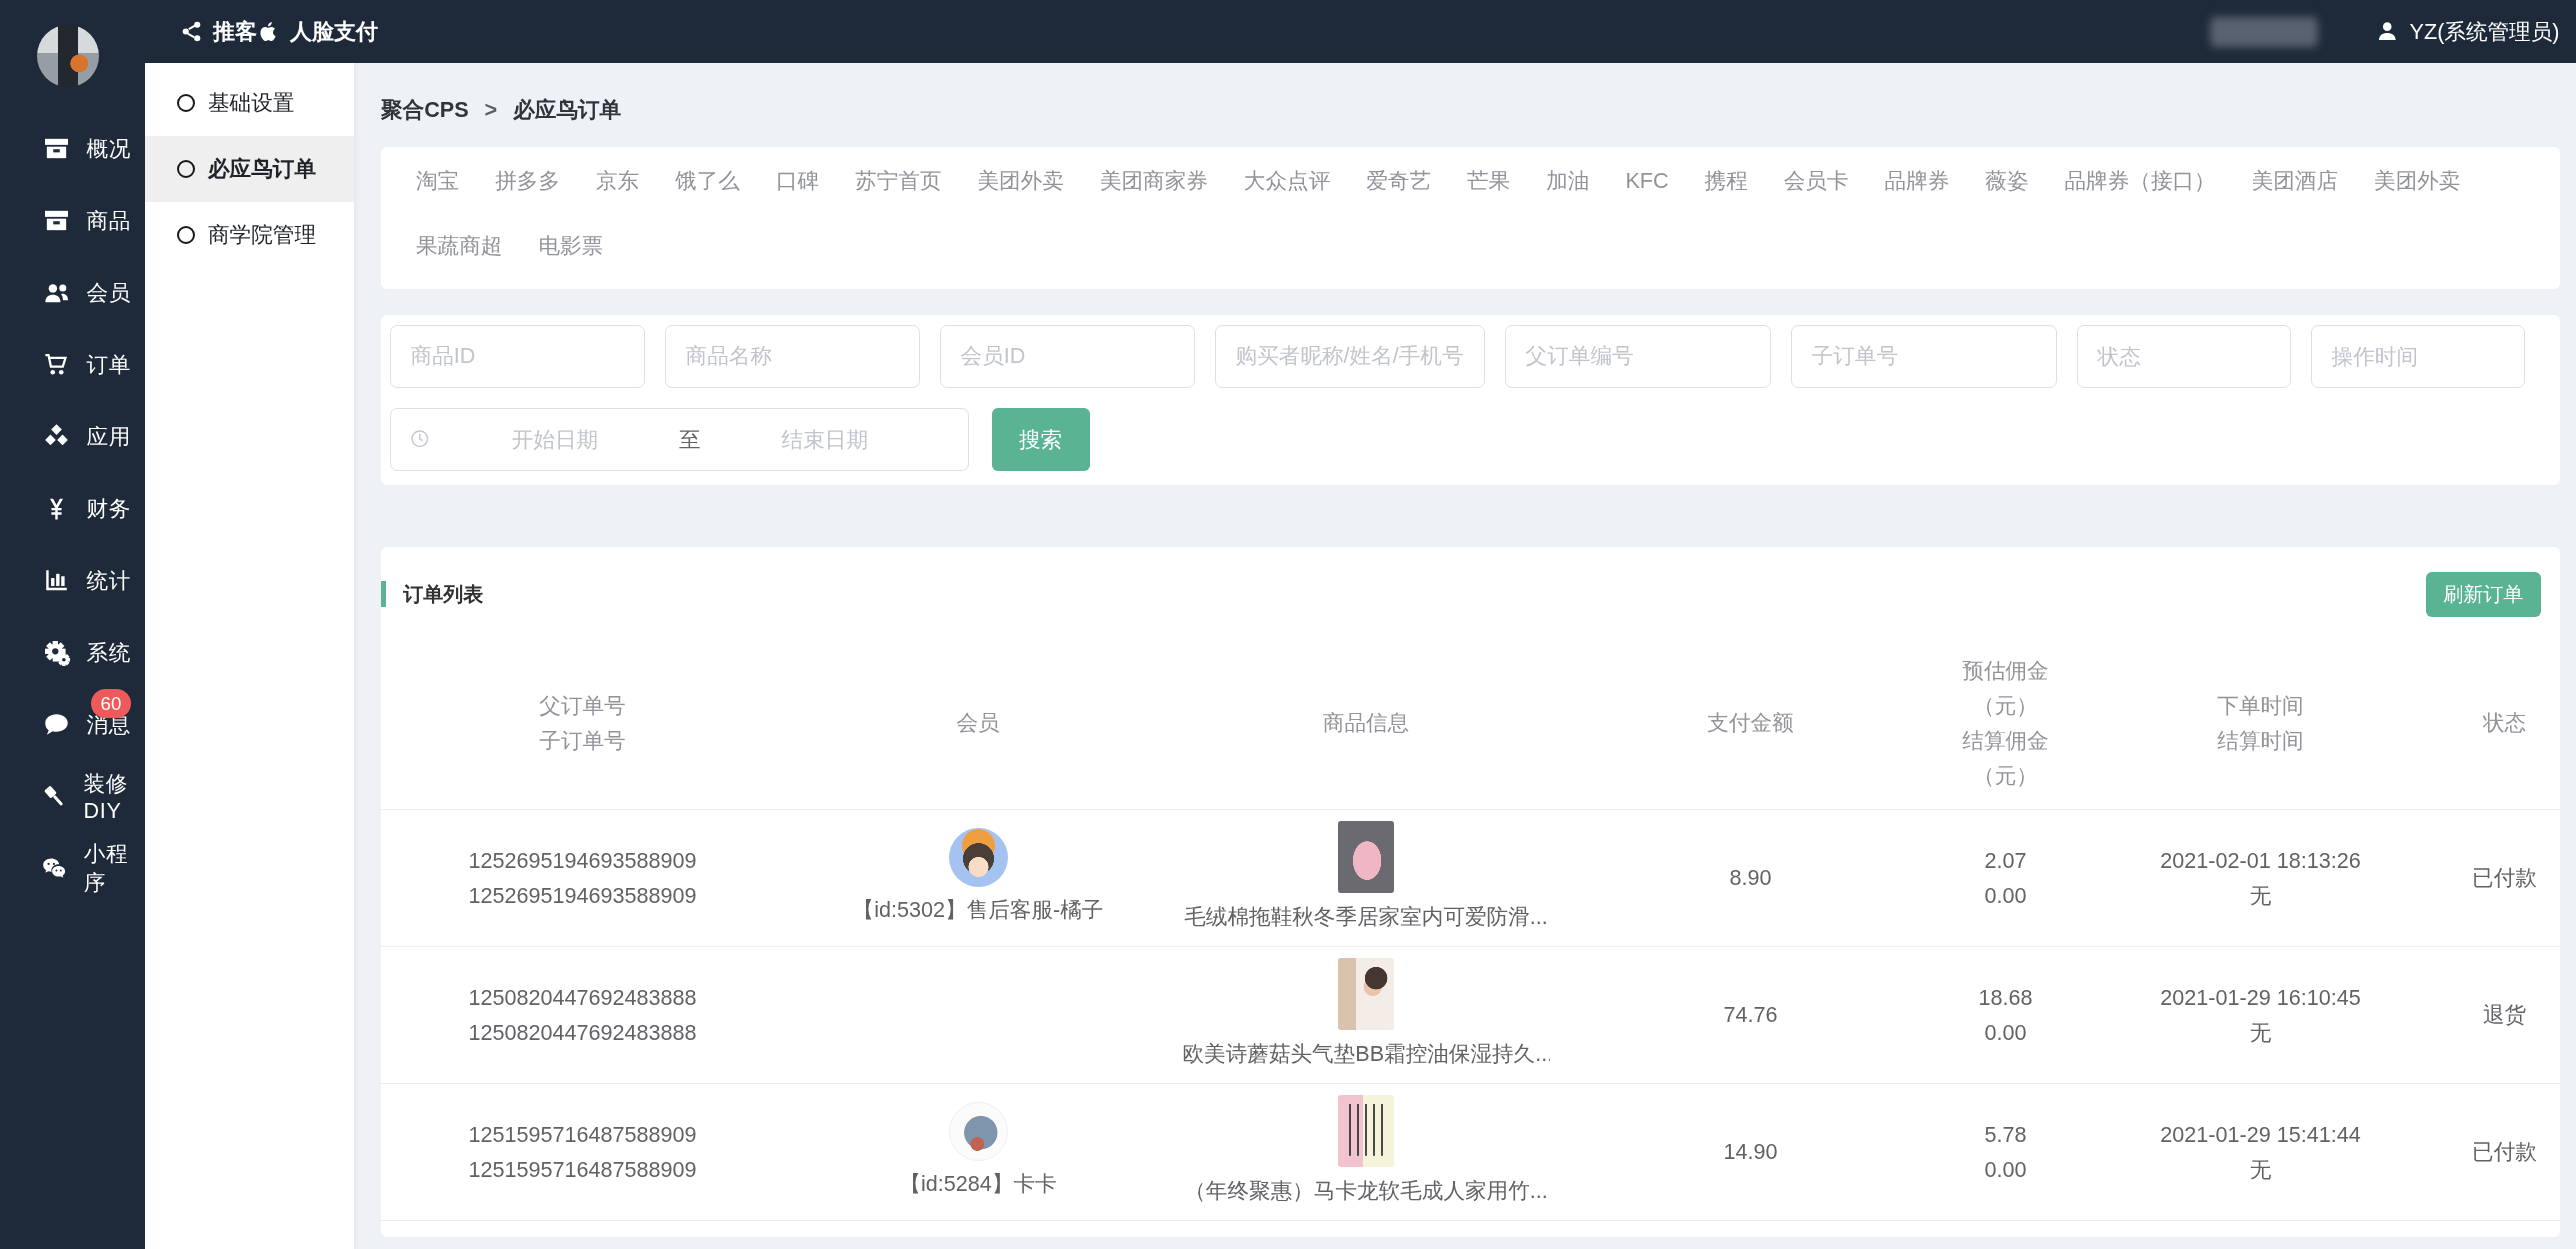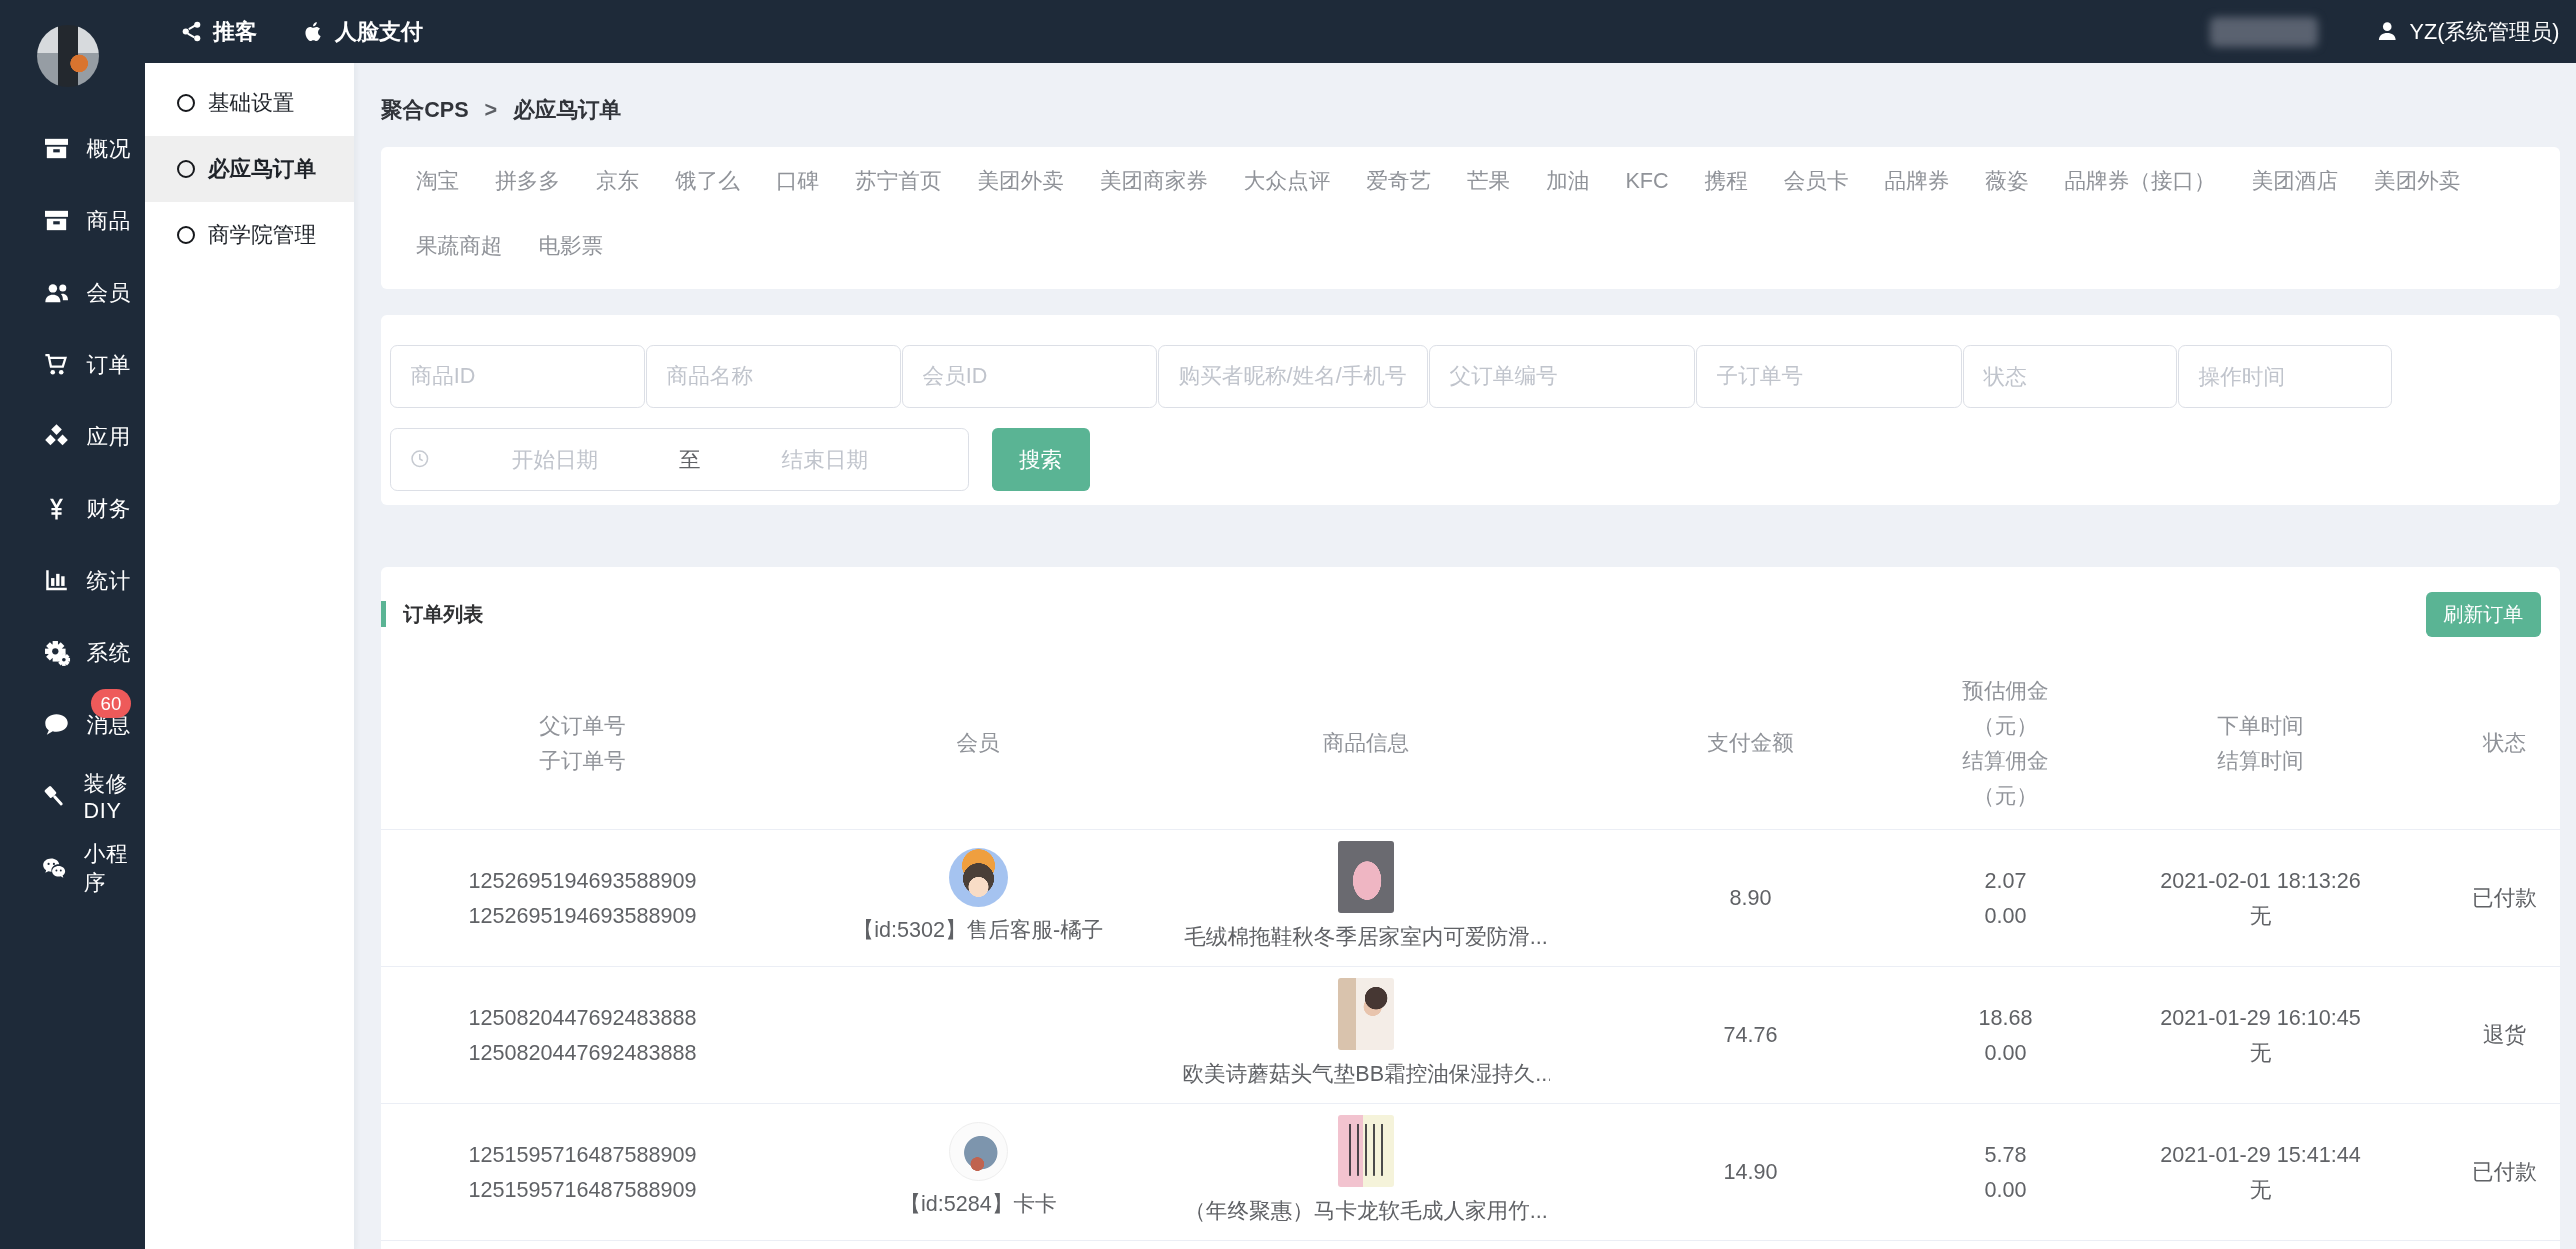--- a/index.html
+++ b/index.html
@@ -6,21 +6,21 @@
     --dark:#1e2a39; --green:#5ab494; --red:#ee5a5a;
     --bg:#eef1f6; --border:#dcdfe6; --ph:#c0c4cc;
     --txt:#606266; --txt-dark:#303133; --txt-gray:#909399; --line:#ebeef5;
   }
   *{box-sizing:border-box; margin:0; padding:0;}
   html,body{width:2576px; height:1250px; overflow:hidden;}
   body{font-family:"Liberation Sans","DejaVu Sans",sans-serif; background:var(--bg); position:relative; font-size:21.6px;}
 
   
   .topbar{position:absolute; left:0; top:0; width:2576px; height:63px; background:var(--dark); z-index:5;}
-  .topbar-nav{position:absolute; left:180px; top:0; height:63px; display:flex; align-items:center; gap:45px;}
+  .topbar-nav{position:absolute; left:180px; top:0; height:63px; display:flex; align-items:center; }
   .tnav-item{display:flex; align-items:center; gap:10px; color:#fff; font-weight:bold; font-size:22px; cursor:pointer;}
   .tnav-item .icon{font-size:23px; display:flex;}
   .topbar-right{position:absolute; right:16.5px; top:0; height:63px; display:flex; align-items:center; gap:11.5px;}
   .blur-box{width:108px; height:30px; background:#5a6270; border-radius:5.8px; filter:blur(4.3px); margin-right:46px;}
   .topbar-user{display:flex; align-items:center; gap:10px; color:#fff; font-size:21.6px;}
   .topbar-user .icon{font-size:24.5px; display:flex;}
 
   
   .sidebar{position:absolute; left:0; top:0; width:145px; height:1250px; background:var(--dark); z-index:6; color:#fff;}
   .profile-avatar{position:absolute; left:37px; top:24.5px; width:62px; height:62px; border-radius:50%;
@@ -48,21 +48,21 @@
   .main{position:absolute; left:354px; top:63px; right:0; bottom:0; padding:0 16.5px 0 27px;}
   .breadcrumb{margin:32px 0 23px; color:#31343a; font-weight:600; font-size:21.6px;}
   .breadcrumb .sep{margin:0 10px; color:#5d6066;}
   .card{background:#fff; border-radius:5.8px;}
 
   .card-tabs{padding:18.7px 35px 29px;}
   .tabs{display:flex; flex-wrap:wrap; column-gap:52px; row-gap:33px;gap:36px;}
   .tab{color:var(--txt-gray); font-size:21.6px; line-height:29px; cursor:pointer; white-space:nowrap;}
 
   .card-filters{margin-top:26px; padding:10px 8.6px 14.4px 8.6px; margin-bottom:62px;}
-  .filters-row{display:flex; flex-wrap:wrap; gap:1px;margin-top:20px;}
+  .filters-row{display:flex; flex-wrap:wrap; gap:20px;}
   .f-input{height:63px; border:1.4px solid var(--border); border-radius:7.2px; padding:0 20px; font-size:21.6px;
     color:var(--txt); background:#fff; outline:none; font-family:inherit;}
   .f-input::placeholder{color:var(--ph);}
   .w355{width:255px}.w375{width:270px}.w370{width:266px}.w298{width:214px}
   .f-input.select{display:flex; align-items:center; position:relative; cursor:pointer;}
   .f-input.select .ph{color:var(--ph);}
   .f-input.select .chev{position:absolute; right:16px; color:#b9bec7; font-size:18.7px; display:flex;}
   .filters-row2{display:flex; align-items:center; margin-top:20px;}
   .date-range{width:579px; height:63px; border:1.4px solid var(--border); border-radius:7.2px; display:flex; align-items:center; padding:0 18.7px; cursor:pointer;}
   .date-range .icon{color:#c6cad1; font-size:21.6px; display:flex;}

